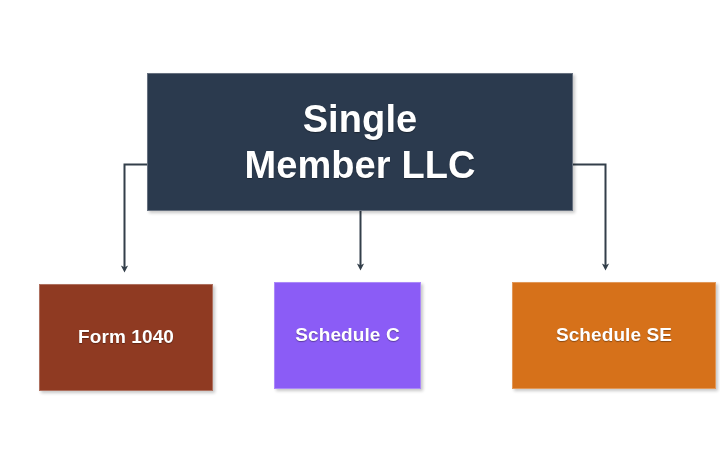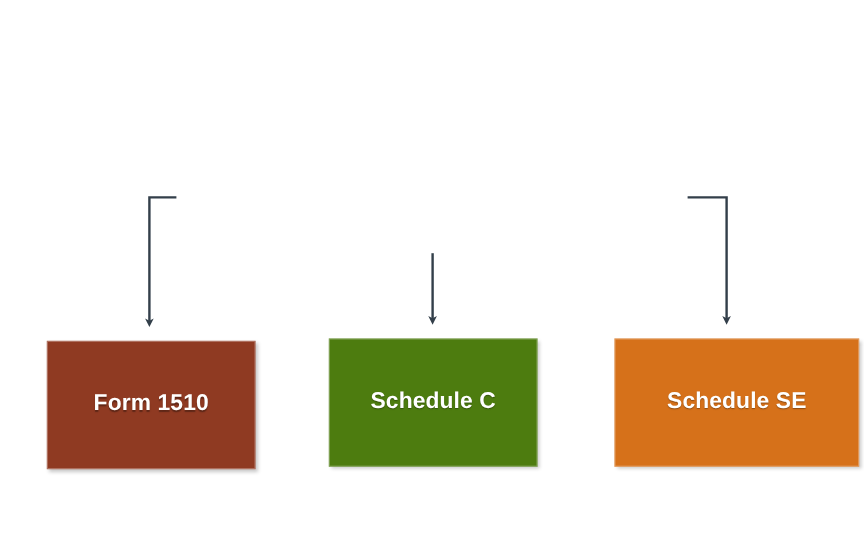--- a/index.html
+++ b/index.html
@@ -76,23 +76,23 @@
     left: 39px;
     top: 284px;
     width: 174px;
     height: 107px;
     background: #8f3a22;
   }
 
   #node-schedule-c {
     left: 274px;
     top: 282px;
-    width: 174px;
+    width: 147px;
     height: 107px;
-    background: #4d7c0f;
+    background: #8b5cf6;
   }
 
   #node-schedule-se {
     left: 512px;
     top: 282px;
     width: 204px;
     height: 107px;
     background: #d6711a;
   }
 </style>
@@ -108,23 +108,27 @@
       </marker>
     </defs>
 
     <path d="M 147 164.5 L 124.5 164.5 L 124.5 269" fill="none" stroke="#333f4a" stroke-width="2" marker-end="url(#arrowhead)"></path>
 
     <path d="M 360.5 211 L 360.5 267" fill="none" stroke="#333f4a" stroke-width="2" marker-end="url(#arrowhead)"></path>
 
     <path d="M 573 164.5 L 605.5 164.5 L 605.5 267" fill="none" stroke="#333f4a" stroke-width="2" marker-end="url(#arrowhead)"></path>
   </svg>
 
+  <div class="node node-root" id="node-root">
+    <span class="node-label">Single
+Member LLC</span>
+  </div>
 
   <div class="node node-child" id="node-form-1040">
-    <span class="node-label">Form 1510</span>
+    <span class="node-label">Form 1040</span>
   </div>
 
   <div class="node node-child" id="node-schedule-c">
     <span class="node-label">Schedule C</span>
   </div>
 
   <div class="node node-child" id="node-schedule-se">
     <span class="node-label">Schedule SE</span>
   </div>
 

